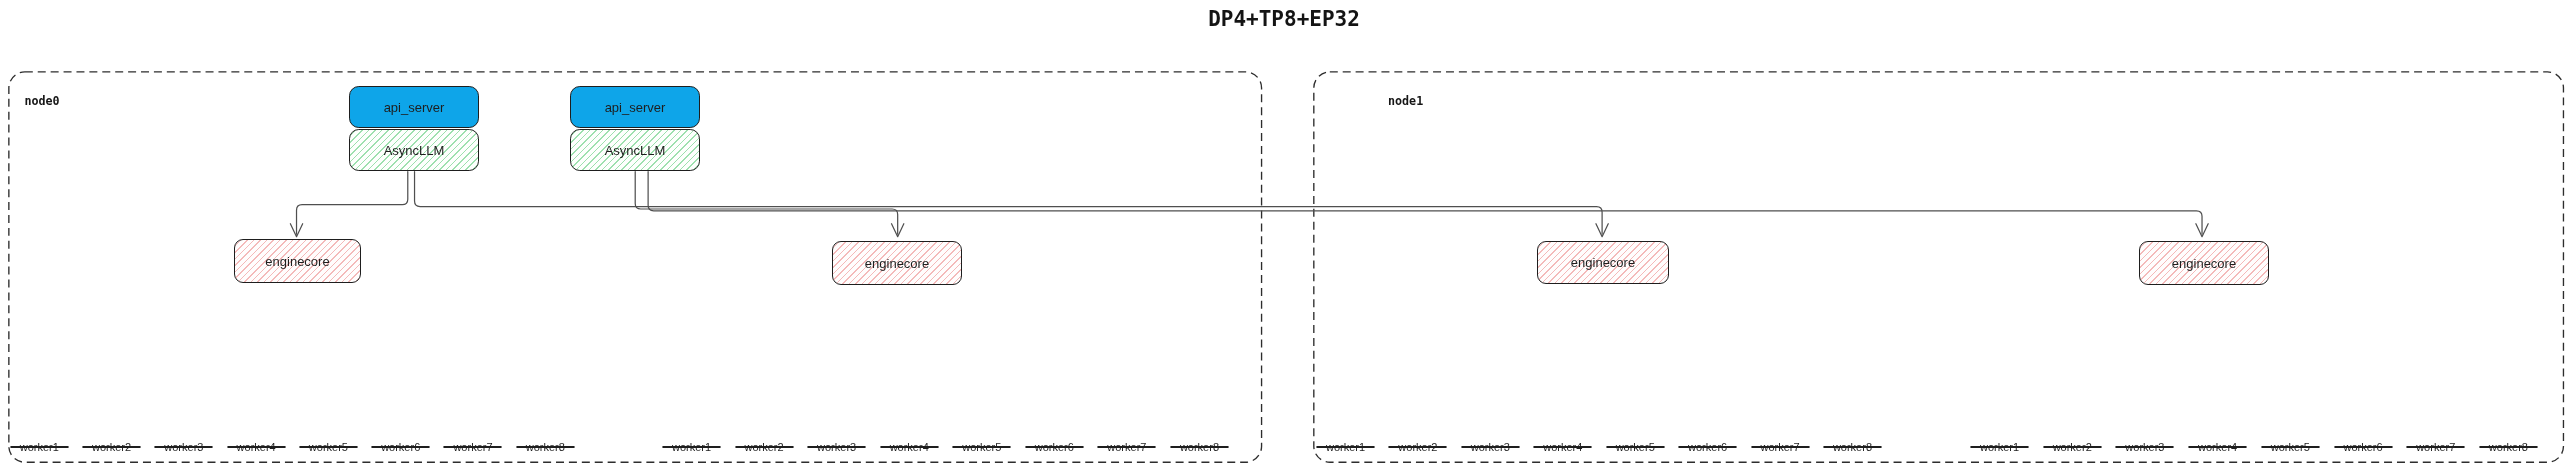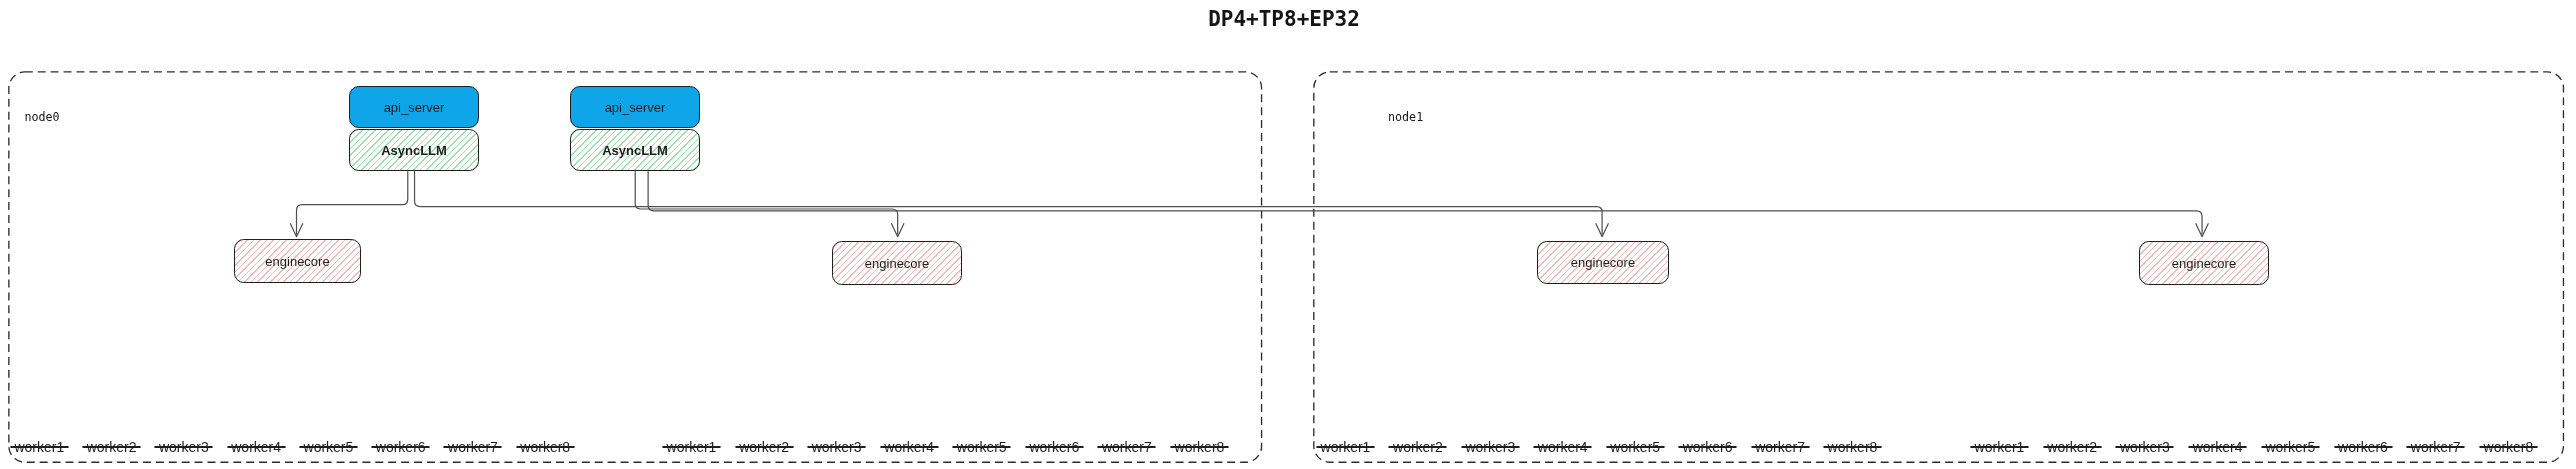--- a/index.html
+++ b/index.html
@@ -16,43 +16,43 @@
     text-align:center;
     font-family:"DejaVu Sans Mono", monospace;
     font-size:21px;font-weight:700;letter-spacing:0px;color:#141414;
   }
   .node{position:absolute;}
   #node0{left:7.4px;top:71px;width:1255px;height:392px;}
   #node1{left:1371px;top:71px;width:1252px;height:392px;}
   .node-label{
     position:absolute;left:17px;top:23.4px;
     font-family:"DejaVu Sans Mono", monospace;
-    font-size:11.7px;font-weight:400;color:#161616;margin-top:16px;
+    font-size:11.7px;font-weight:700;color:#161616;
   }
   .box{
     position:absolute;
     display:flex;align-items:center;justify-content:center;
     background:#0ea5e9;
     border:1.5px solid #1e1e1e;
     border-radius:9.8px;
     font-size:13px;color:#1e1e1e;
     box-sizing:border-box;
   }
   .hatch-green{
     background-color:#fdfffd;
     background-image:repeating-linear-gradient(135deg,
       rgba(125,214,148,0) 0px, rgba(125,214,148,0) 3.8px,
       rgba(125,214,148,0.75) 3.8px, rgba(125,214,148,0.75) 4.6px);
-    font-weight:bold;
   }
   .hatch-red{
     background-color:#fffdfd;
     background-image:repeating-linear-gradient(135deg,
       rgba(238,150,150,0) 0px, rgba(238,150,150,0) 3.8px,
       rgba(238,150,150,0.65) 3.8px, rgba(238,150,150,0.65) 4.6px);
+    border-radius:9px;
   }
   #api1{left:349px;top:86px;width:130px;height:42px;}
   #async1{left:349px;top:129px;width:130px;height:42px;}
   #api2{left:570px;top:86px;width:130px;height:42px;}
   #async2{left:570px;top:129px;width:130px;height:42px;}
   #ec1{left:234px;top:239px;width:127px;height:44px;}
   #ec2{left:832px;top:241px;width:130px;height:44px;}
   #ec3{left:1537px;top:241px;width:132px;height:43px;}
   #ec4{left:2139px;top:241px;width:130px;height:44px;}
   .worker-row{
@@ -62,21 +62,21 @@
   #rowA{left:9.8px;width:565px;}
   #rowB{left:662px;width:567px;}
   #rowC{left:1316px;width:566px;}
   #rowD{left:1970px;width:568px;}
   .worker{
     width:59px;
     display:flex;align-items:center;justify-content:center;
     background:#ffffff;
     border:1.4px solid #1e1e1e;
     border-radius:6.2px;
-    font-size:14px;color:#1e1e1e;
+    font-size:11px;color:#1e1e1e;
     box-sizing:border-box;
     margin-top:35px;
   }
   #edges{position:absolute;left:0;top:0;width:2576px;height:469px;pointer-events:none;}
   .edge{stroke:#4f4f4f;stroke-width:2;fill:none;stroke-linecap:round;}
   .arrowhead{stroke:#4f4f4f;stroke-width:2;fill:none;stroke-linecap:round;stroke-linejoin:round;}
   .node-border{fill:none;stroke:#2d2d2d;stroke-width:2.2;stroke-dasharray:13 8;}
 </style>
 </head>
 <body>

